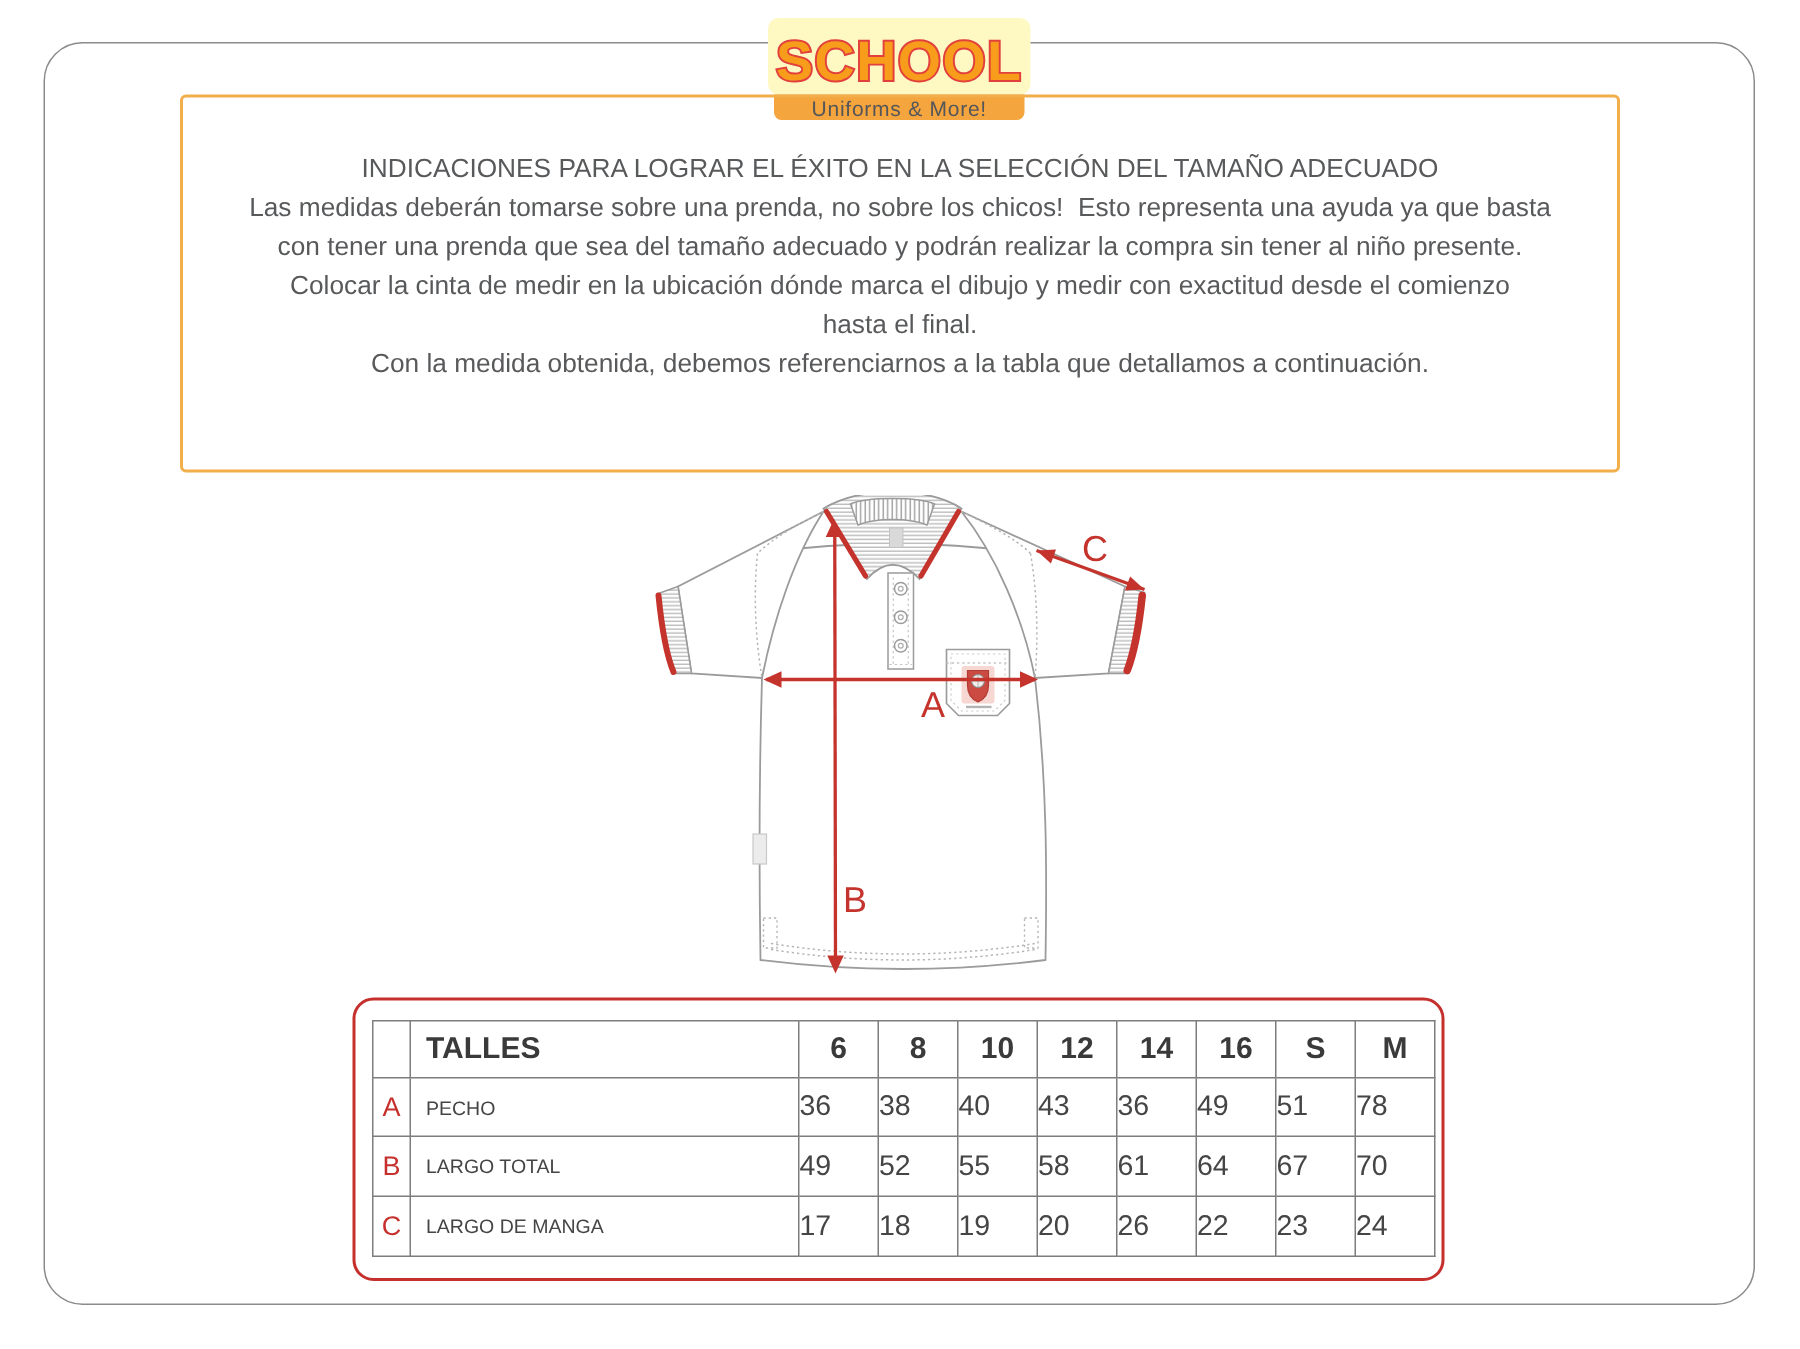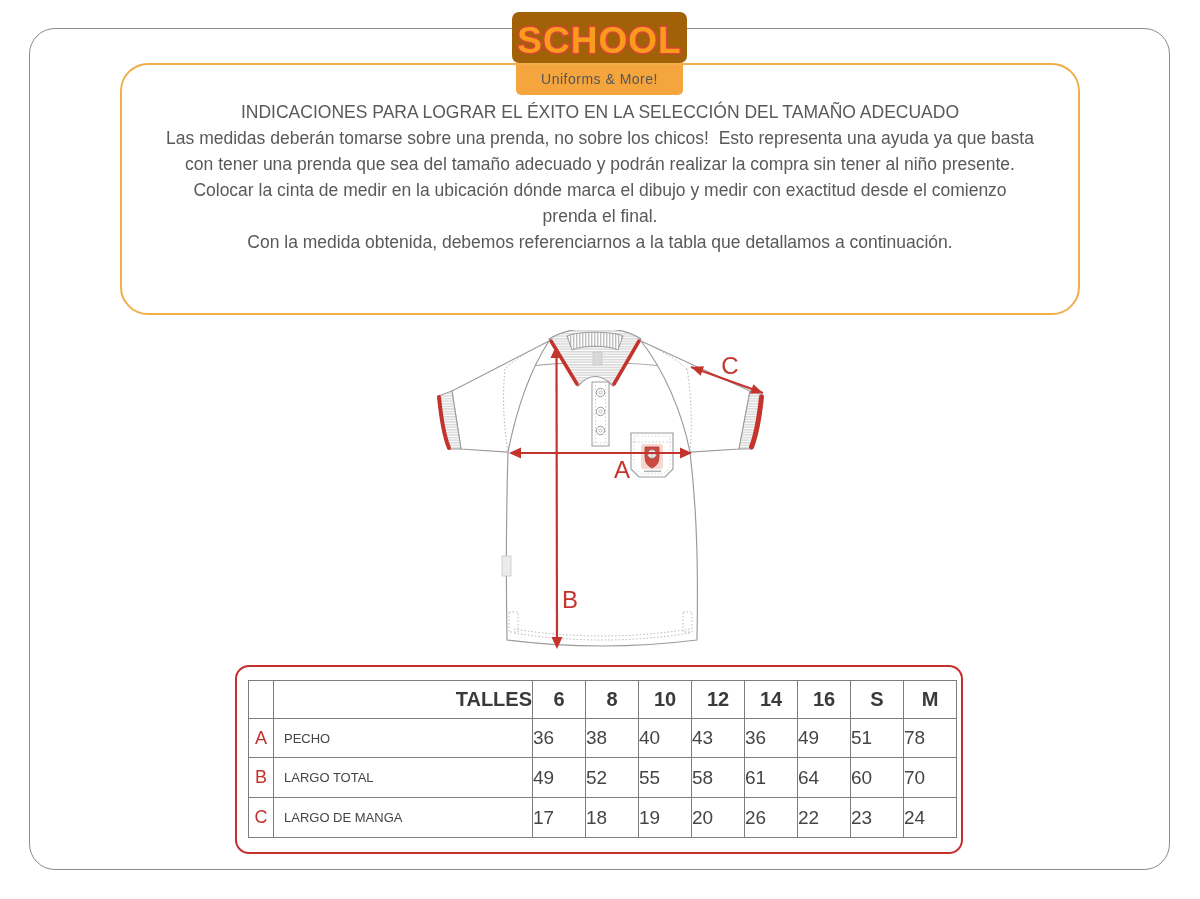--- a/index.html
+++ b/index.html
@@ -2,38 +2,38 @@
 <html><head>
 <meta charset="utf-8">
 <style>
   html,body{margin:0;padding:0;background:#fff;}
   .page{position:relative;width:1200px;height:899px;background:#ffffff;overflow:hidden;
         font-family:"Liberation Sans","DejaVu Sans",sans-serif;}
   .frame{position:absolute;left:29px;top:28px;width:1139px;height:840px;
          border:1.5px solid #8b8b8b;border-radius:26px;}
   
   .logo-box{position:absolute;left:512px;top:12px;width:175px;height:51px;
-            background:#a16207;border-radius:7px;}
-  .logo-banner{position:absolute;left:516px;top:63px;width:167px;height:32px;
+            background:#fef9c3;border-radius:7px;}
+  .logo-banner{position:absolute;left:516px;top:63px;width:167px;height:17px;
                background:#f4a53d;border-radius:0 0 5px 5px;
                display:flex;align-items:center;justify-content:center;}
   .logo-banner span{font-size:14px;color:#54565a;letter-spacing:.5px;}
   
   .notice{position:absolute;left:120px;top:63px;width:960px;height:252px;
-          border:2px solid #f1ae4b;border-radius:28px;box-sizing:border-box;
+          border:2px solid #f1ae4b;border-radius:4px;box-sizing:border-box;
           padding-top:34px;}
   .notice-line{white-space:pre;text-align:center;font-size:17.5px;line-height:26px;
                min-height:26px;color:#58595b;}
   
   .size-box{position:absolute;left:235px;top:665px;width:728px;height:189px;
             border:2.5px solid #c5302d;border-radius:14px;box-sizing:border-box;}
   table.sizes{position:absolute;left:248px;top:680px;border-collapse:collapse;
               table-layout:fixed;}
   table.sizes td,table.sizes th{border:1px solid #7d7d7d;padding:0;overflow:hidden;}
-  .th-talles{font-size:20px;font-weight:bold;color:#3a3a3a;text-align:right;padding-left:10px!important;}
+  .th-talles{font-size:20px;font-weight:bold;color:#3a3a3a;text-align:left;padding-left:10px!important;}
   .th-size{font-size:20px;font-weight:bold;color:#3a3a3a;text-align:center;}
   .td-letter{font-size:18px;color:#c5302d;text-align:center;}
   .td-label{font-size:13px;color:#454545;text-align:left;padding-left:10px!important;}
   .td-val{font-size:19px;color:#454545;font-weight:normal;}
   .shirt-svg{position:absolute;left:425px;top:330px;}
   .logo-svg{position:absolute;left:0;top:0;overflow:visible;}
 </style>
 </head>
 <body>
 
@@ -48,21 +48,21 @@
   </div>
   <div class="logo-banner">
     <span>Uniforms &amp; More!</span>
   </div>
 
   <div class="notice">
     <div class="notice-line">INDICACIONES PARA LOGRAR EL ÉXITO EN LA SELECCIÓN DEL TAMAÑO ADECUADO</div>
     <div class="notice-line">Las medidas deberán tomarse sobre una prenda, no sobre los chicos!  Esto representa una ayuda ya que basta</div>
     <div class="notice-line">con tener una prenda que sea del tamaño adecuado y podrán realizar la compra sin tener al niño presente.</div>
     <div class="notice-line">Colocar la cinta de medir en la ubicación dónde marca el dibujo y medir con exactitud desde el comienzo</div>
-    <div class="notice-line">prenda el final.</div>
+    <div class="notice-line">hasta el final.</div>
     <div class="notice-line">Con la medida obtenida, debemos referenciarnos a la tabla que detallamos a continuación.</div>
     <div class="notice-line"></div>
   </div>
 
   <svg class="shirt-svg" width="360" height="335" viewBox="425 330 360 335">
     <defs>
       <pattern id="ribH" width="4" height="2.6" patternUnits="userSpaceOnUse">
         <rect width="4" height="2.6" fill="#ffffff"></rect>
         <line x1="0" y1="0.8" x2="4" y2="0.8" stroke="#b0b0b0" stroke-width="0.8"></line>
       </pattern>
@@ -198,21 +198,21 @@
     </tr>
     <tr style="height:40px">
       <td class="td-letter">B</td>
       <td class="td-label">LARGO TOTAL</td>
       <td class="td-val">49</td>
       <td class="td-val">52</td>
       <td class="td-val">55</td>
       <td class="td-val">58</td>
       <td class="td-val">61</td>
       <td class="td-val">64</td>
-      <td class="td-val">60</td>
+      <td class="td-val">67</td>
       <td class="td-val">70</td>
     </tr>
     <tr style="height:40px">
       <td class="td-letter">C</td>
       <td class="td-label">LARGO DE MANGA</td>
       <td class="td-val">17</td>
       <td class="td-val">18</td>
       <td class="td-val">19</td>
       <td class="td-val">20</td>
       <td class="td-val">26</td>

